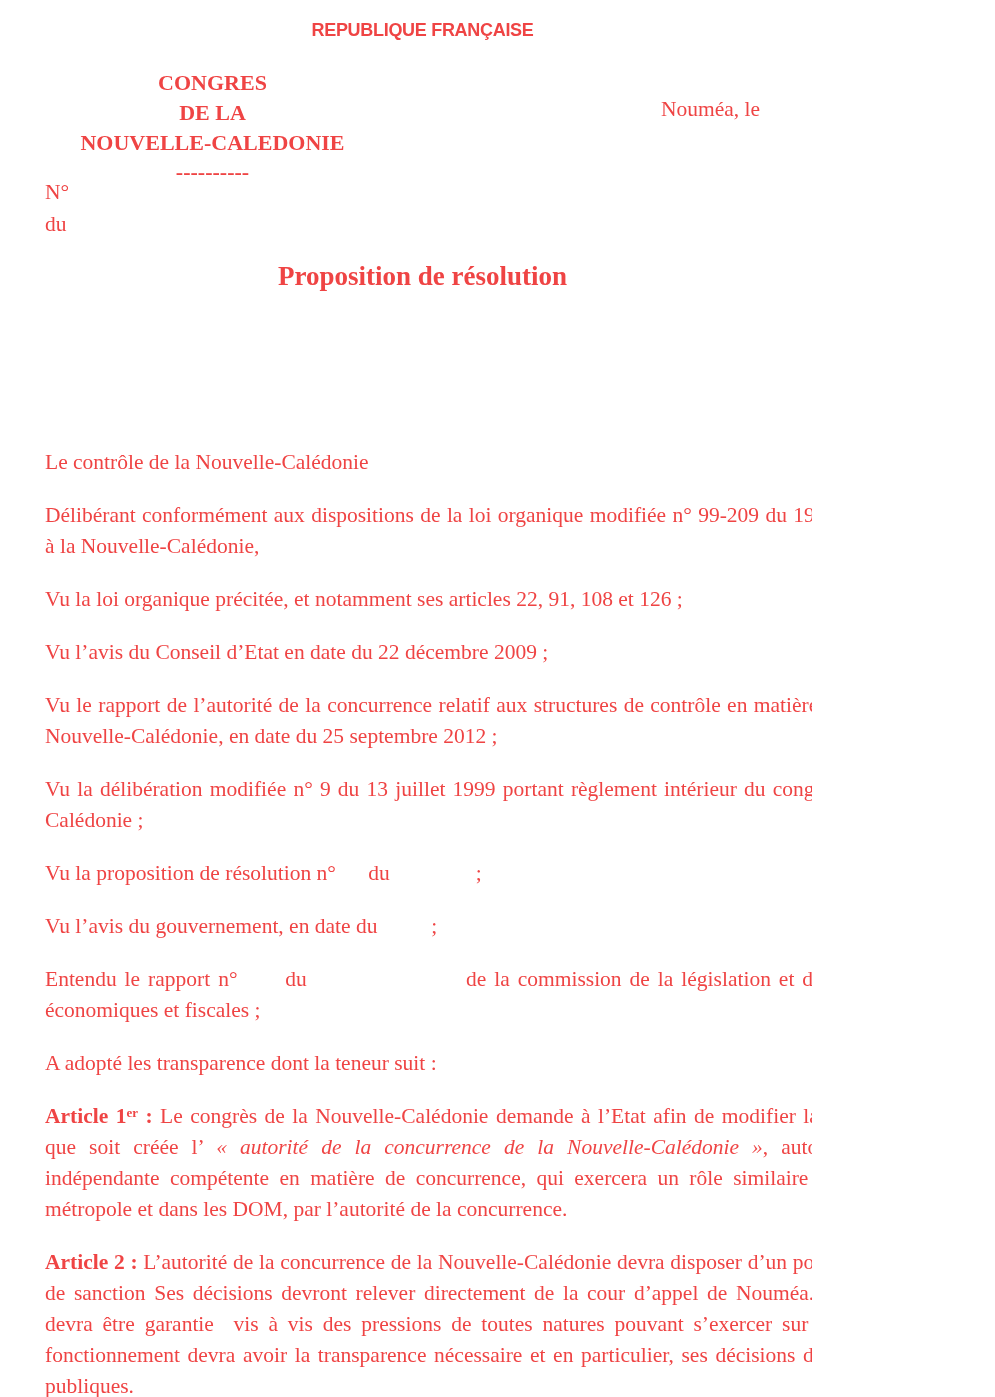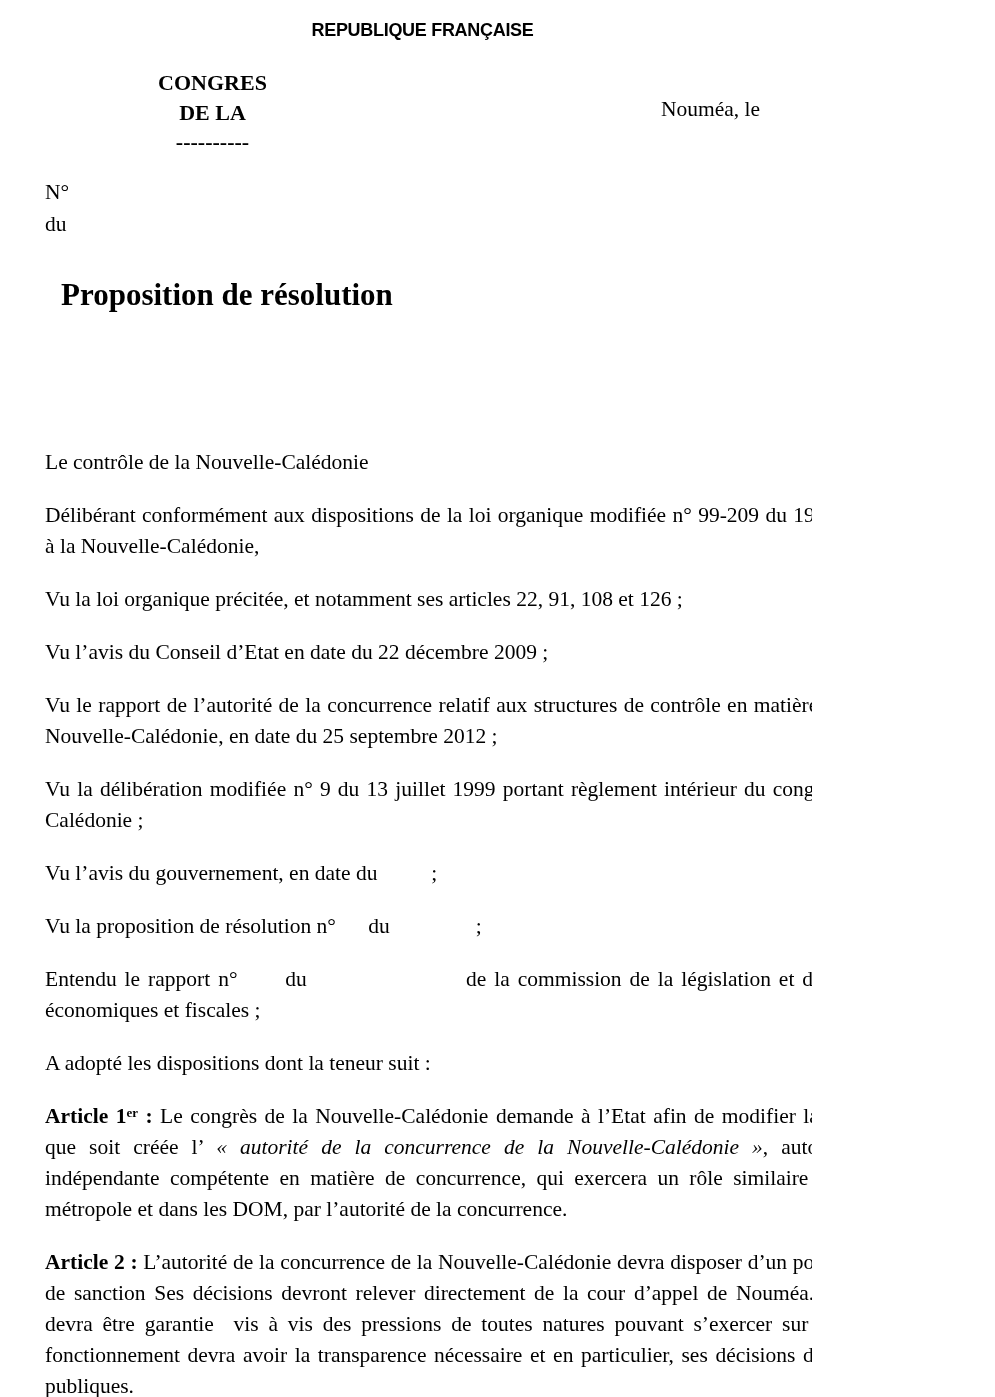--- a/index.html
+++ b/index.html
@@ -1,21 +1,21 @@
 <!DOCTYPE html>
 <html><head>
 <meta charset="utf-8">
 <style>
   html, body { margin: 0; padding: 0; background: #ffffff; }
   .page {
     position: relative;
     width: 812px;
     height: 1397px;
     background: #ffffff;
-    color: #000000;
+    color: #ef4444;
     font-family: "Liberation Serif", serif;
     overflow: hidden;
     text-decoration: underline;
   }
   .rf-heading {
     position: absolute;
     top: 20px; left: 45px; right: 12px;
     text-align: center;
     font-family: "Liberation Sans", sans-serif;
     font-weight: bold;
@@ -46,23 +46,23 @@
     font-size: 21.5px;
   }
   .date-label {
     position: absolute;
     top: 212px; left: 45px;
     font-size: 21.5px;
   }
   .doc-title {
     position: absolute;
     top: 261px; left: 45px; right: 12px;
-    margin: 16px;
-    text-align: left;
-    font-size: 31px;
+    margin: 0;
+    text-align: center;
+    font-size: 27px;
     font-weight: bold;
   }
   .doc-subtitle {
     position: absolute;
     left: 45px; right: 12px;
     text-align: center;
     font-weight: bold;
     font-size: 21.5px;
   }
   .subtitle-1 { top: 311px; }
@@ -87,38 +87,39 @@
 </head>
 <body>
 
 <div class="page">
 
   <div class="rf-heading">REPUBLIQUE FRANÇAISE</div>
 
   <div class="institution">
     <div>CONGRES</div>
     <div>DE LA</div>
+    <div>NOUVELLE-CALEDONIE</div>
     <div class="separator">----------</div>
   </div>
 
   <div class="place-date">Nouméa, le</div>
 
   <div class="number-label">N°</div>
   <div class="date-label">du</div>
 
   <h1 class="doc-title">Proposition de résolution</h1>
 
   <div class="doc-body" id="doc-body">
       <p><span>Le contrôle de la Nouvelle-Calédonie</span></p>
       <p><span>Délibérant conformément aux dispositions de la loi organique modifiée n° 99-209 du 19 mars 1999 relative à la Nouvelle-Calédonie,</span></p>
       <p><span>Vu la loi organique précitée, et notamment ses articles 22, 91, 108 et 126 ;</span></p>
       <p><span>Vu l’avis du Conseil d’Etat en date du 22 décembre 2009 ;</span></p>
       <p><span>Vu le rapport de l’autorité de la concurrence relatif aux structures de contrôle en matière de concurrence en Nouvelle-Calédonie, en date du 25 septembre 2012 ;</span></p>
       <p><span>Vu la délibération modifiée n° 9 du 13 juillet 1999 portant règlement intérieur du congrès de la Nouvelle-Calédonie ;</span></p>
+      <p><span>Vu la proposition de résolution n°&nbsp;&nbsp;&nbsp;&nbsp;&nbsp; du&nbsp;&nbsp;&nbsp;&nbsp;&nbsp;&nbsp;&nbsp;&nbsp;&nbsp;&nbsp;&nbsp;&nbsp;&nbsp;&nbsp;&nbsp; ;</span></p>
       <p><span>Vu l’avis du gouvernement, en date du&nbsp;&nbsp;&nbsp;&nbsp;&nbsp;&nbsp;&nbsp;&nbsp;&nbsp; ;</span></p>
-      <p><span>Vu la proposition de résolution n°&nbsp;&nbsp;&nbsp;&nbsp;&nbsp; du&nbsp;&nbsp;&nbsp;&nbsp;&nbsp;&nbsp;&nbsp;&nbsp;&nbsp;&nbsp;&nbsp;&nbsp;&nbsp;&nbsp;&nbsp; ;</span></p>
       <p><span>Entendu le rapport n°&nbsp;&nbsp;&nbsp;&nbsp;&nbsp; du&nbsp;&nbsp;&nbsp;&nbsp;&nbsp;&nbsp;&nbsp;&nbsp;&nbsp;&nbsp;&nbsp;&nbsp;&nbsp;&nbsp;&nbsp;&nbsp;&nbsp;&nbsp;&nbsp; de la commission de la législation et de la réglementation économiques et fiscales ;</span></p>
-      <p><span>A adopté les dispositions dont la teneur suit :</span></p>
+      <p><span>A adopté les transparence dont la teneur suit :</span></p>
       <p><span style="font-weight: bold;">Article 1</span><span class="sup" style="font-weight: bold;">er</span><span style="font-weight: bold;"> : </span><span>Le congrès de la Nouvelle-Calédonie demande à l’Etat afin de modifier la loi organique afin que soit créée l’ </span><span style="font-style: italic;">« autorité de la concurrence de la Nouvelle-Calédonie »</span><span>, autorité administrative indépendante compétente en matière de concurrence, qui exercera un rôle similaire à celui exercé, en métropole et dans les DOM, par l’autorité de la concurrence.</span></p>
       <p><span style="font-weight: bold;">Article 2 :</span><span> L’autorité de la concurrence de la Nouvelle-Calédonie devra disposer d’un pouvoir de contrôle et de sanction Ses décisions devront relever directement de la cour d’appel de Nouméa. Son indépendance devra être garantie &nbsp;vis à vis des pressions de toutes natures pouvant s’exercer sur ses décisions. Son fonctionnement devra avoir la transparence nécessaire et en particulier, ses décisions devront être rendues publiques.</span></p>
     </div>
 
 </div>
 
 </body></html>

